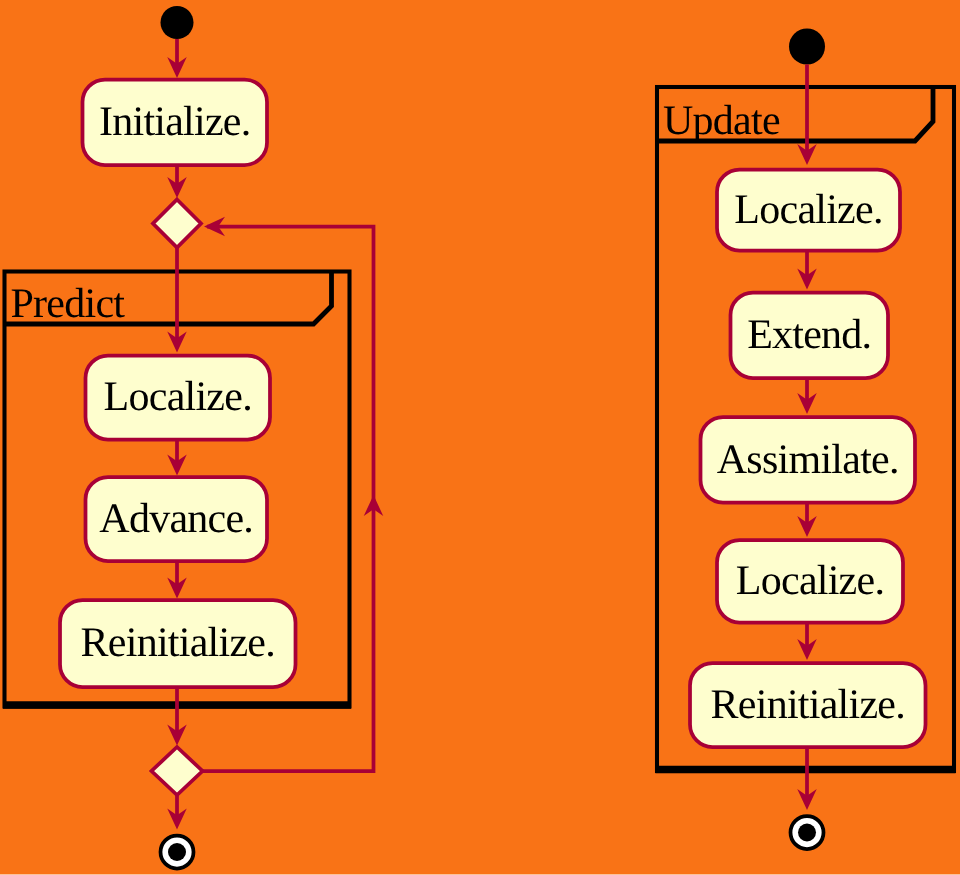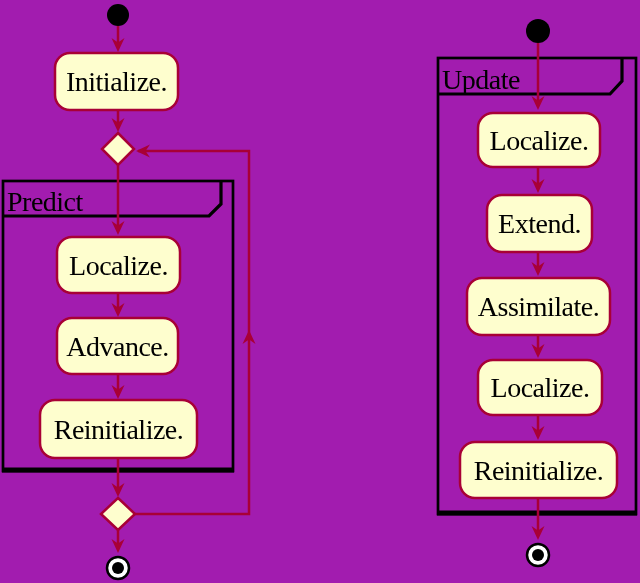--- a/index.html
+++ b/index.html
@@ -4,21 +4,21 @@
 <style>
   html, body {
     margin: 0;
     padding: 0;
     background: #ffffff;
   }
   .canvas {
     position: relative;
     width: 640px;
     height: 583px;
-    background: #a21caf;
+    background: #f97316;
     font-family: "Liberation Serif", "DejaVu Serif", serif;
   }
   svg { display: block; }
   .action {
     fill: #FEFECE;
     stroke: #A80036;
     stroke-width: 2.5;
   }
   .diamond {
     fill: #FEFECE;

